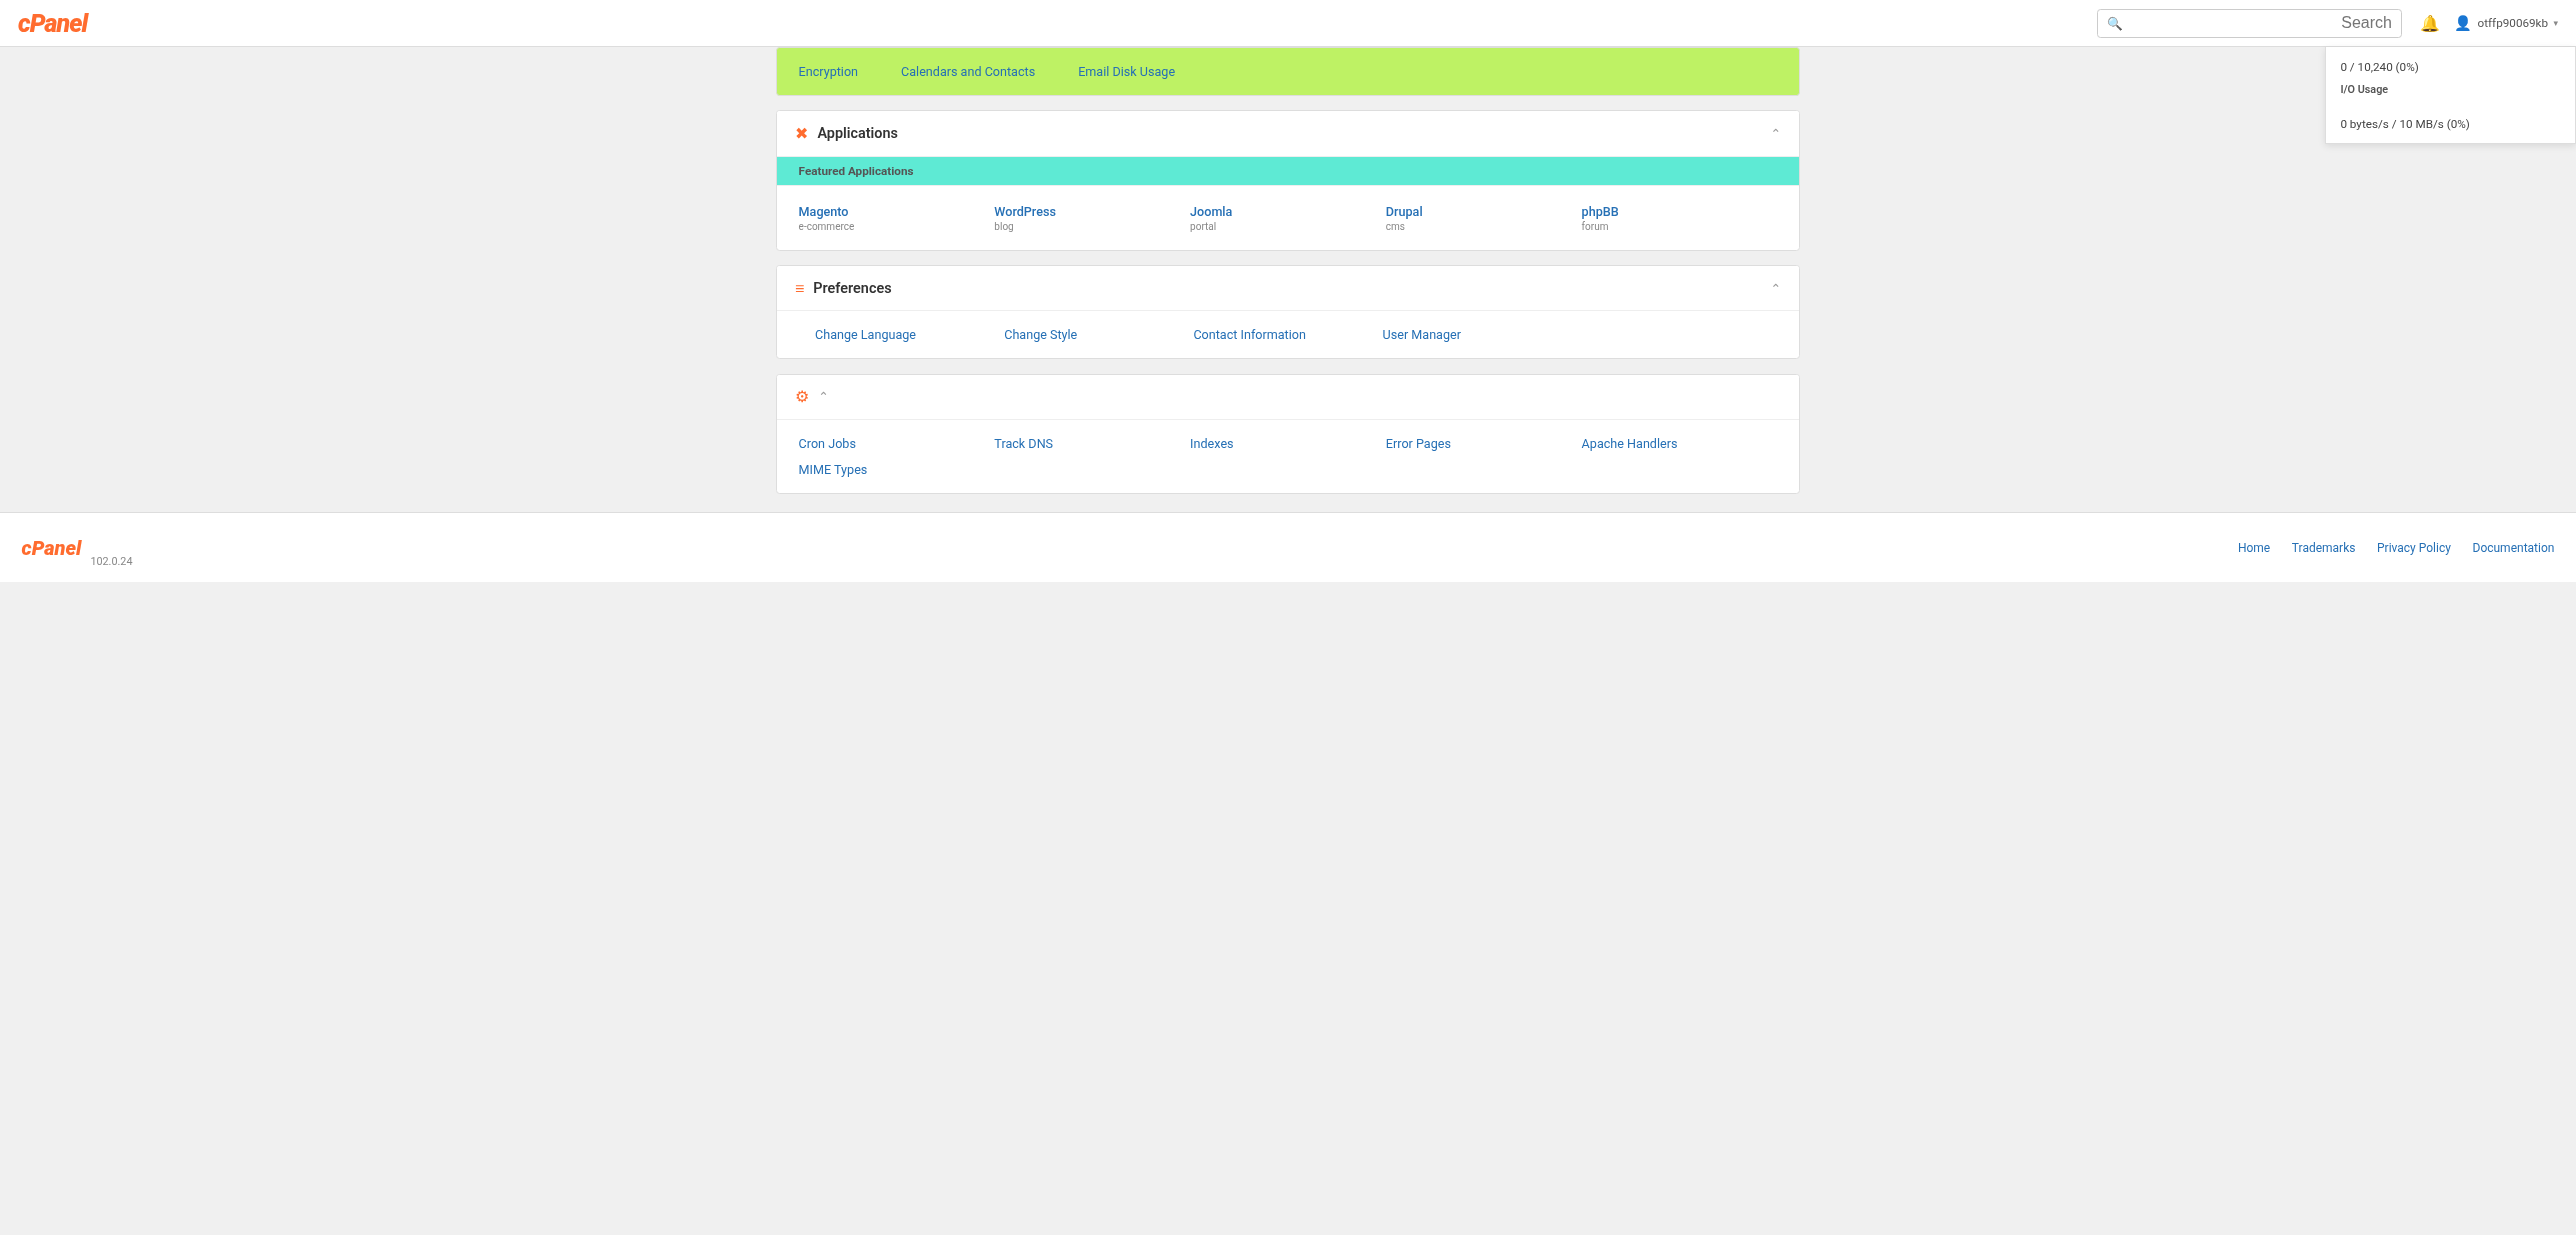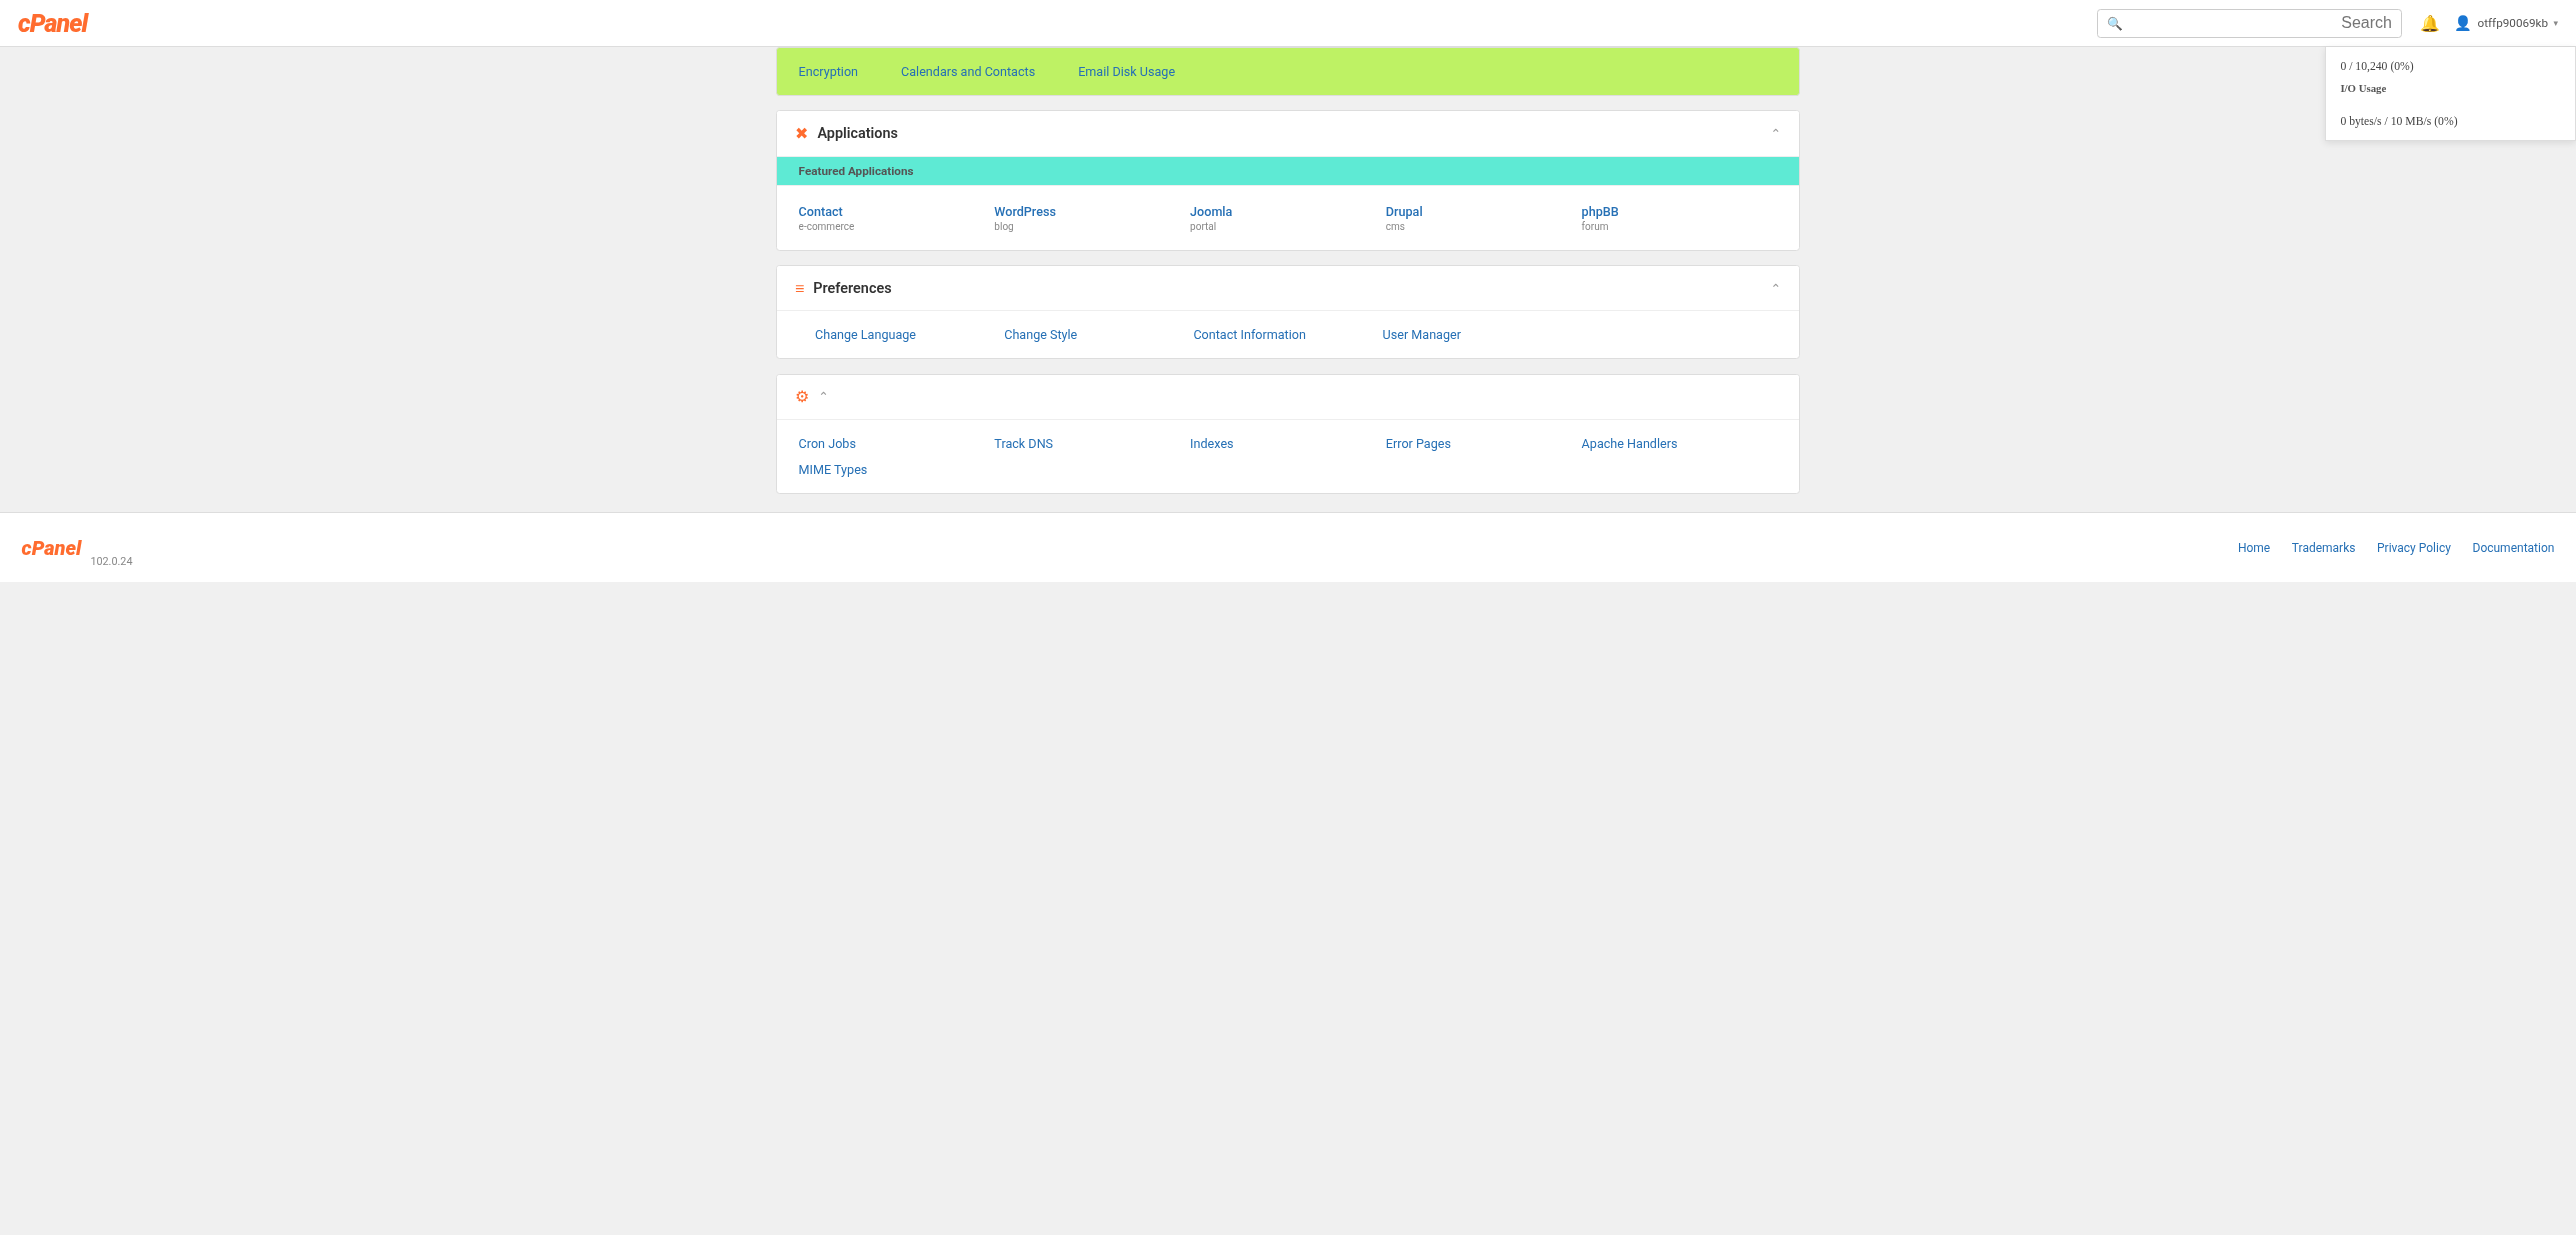--- a/index.html
+++ b/index.html
@@ -79,21 +79,20 @@
       position: absolute;
       top: 47px;
       right: 0;
       width: 251px;
       background: #fff;
       border: 0.9px solid #ddd;
       border-top: none;
       padding: 12.6px 14.4px;
       z-index: 200;
       box-shadow: 0 1.8px 7.2px rgba(0,0,0,0.1);
-      font-family: Liberation Serif, serif;
     }
     .dropdown-panel .usage-line {
       font-size: 11.7px;
       color: #444;
       margin-bottom: 9px;
     }
     .dropdown-panel .io-label {
       font-size: 10.8px;
       font-weight: 600;
       color: #555;
@@ -290,21 +289,21 @@
 
   <div class="section-card">
     <div class="section-header">
       <span class="section-header-icon">✖</span>
       <span class="section-title">Applications</span>
       <span class="section-chevron">⌃</span>
     </div>
     <div class="featured-label">Featured Applications</div>
     <div class="apps-grid">
       <div class="app-item">
-        <a href="#">Contact</a>
+        <a href="#">Magento</a>
         <span class="app-sub">e-commerce</span>
       </div>
       <div class="app-item">
         <a href="#">WordPress</a>
         <span class="app-sub">blog</span>
       </div>
       <div class="app-item">
         <a href="#">Joomla</a>
         <span class="app-sub">portal</span>
       </div>

